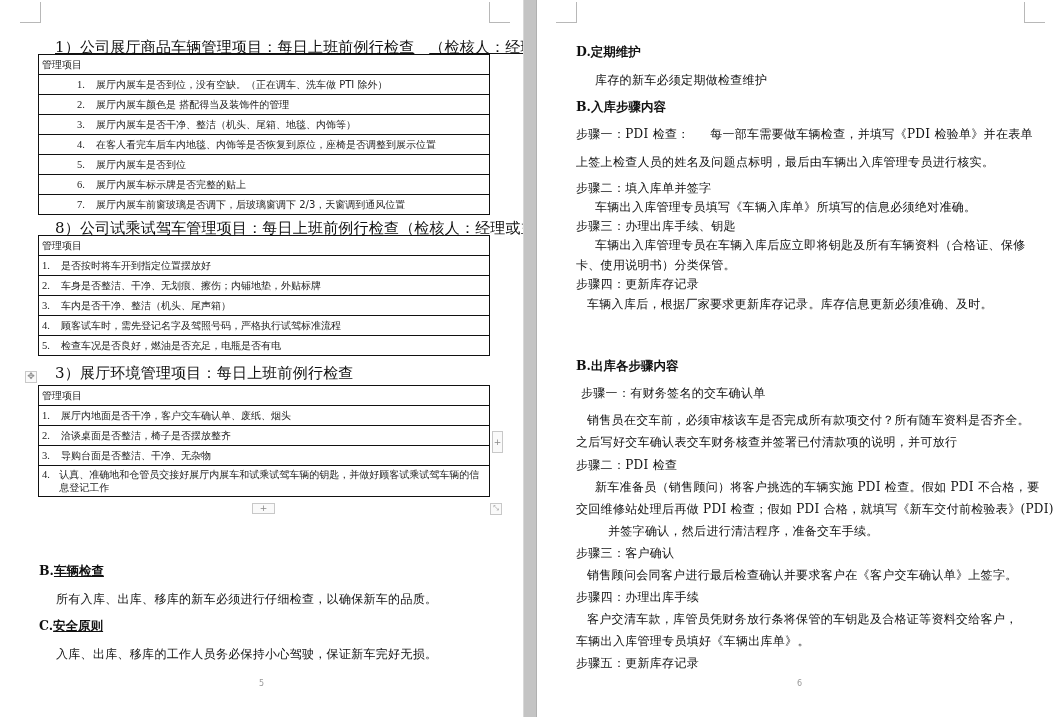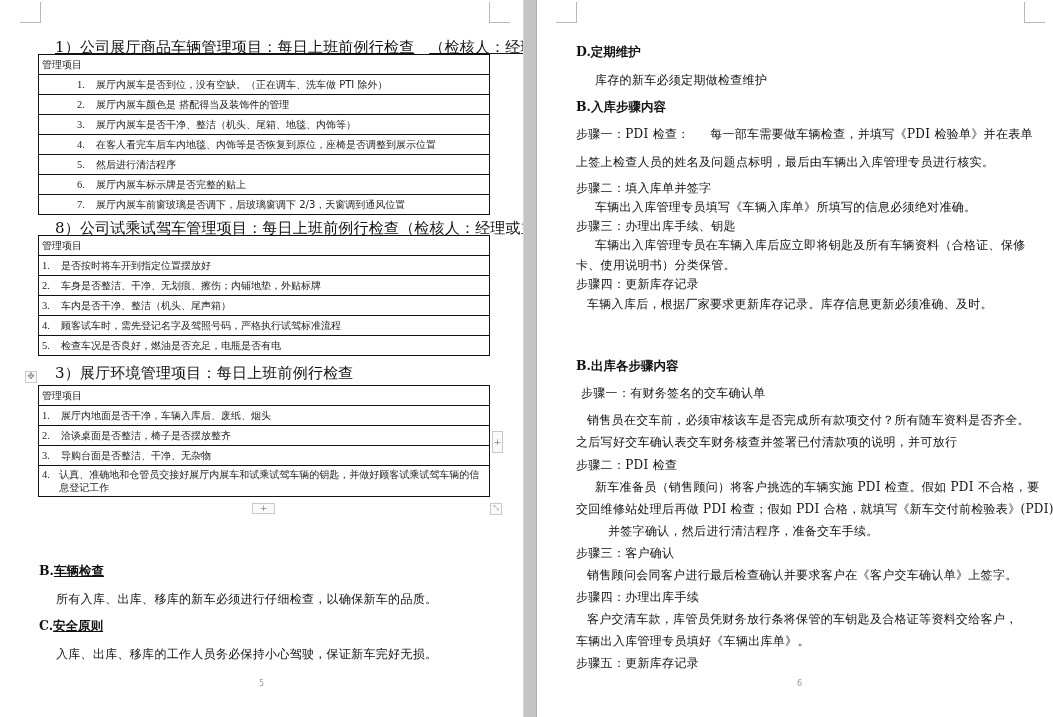--- a/index.html
+++ b/index.html
@@ -57,21 +57,21 @@
     <tr>
           <td class="item"><span class="num">2.</span><span>展厅内展车颜色是   搭配得当及装饰件的管理</span></td>
         </tr>
     <tr>
           <td class="item"><span class="num">3.</span><span>展厅内展车是否干净、整洁（机头、尾箱、地毯、内饰等）</span></td>
         </tr>
     <tr>
           <td class="item"><span class="num">4.</span><span>在客人看完车后车内地毯、内饰等是否恢复到原位，座椅是否调整到展示位置</span></td>
         </tr>
     <tr>
-          <td class="item"><span class="num">5.</span><span>然后进行清洁程序</span></td>
+          <td class="item"><span class="num">5.</span><span>展厅内展车是否到位</span></td>
         </tr>
     <tr>
           <td class="item"><span class="num">6.</span><span>展厅内展车标示牌是否完整的贴上</span></td>
         </tr>
     <tr>
           <td class="item"><span class="num">7.</span><span>展厅内展车前窗玻璃是否调下，后玻璃窗调下 2/3，天窗调到通风位置</span></td>
         </tr>
   </tbody>
     </table>
 
@@ -104,21 +104,21 @@
   <div class="handle" style="left:25px; top:371px; width:10px; height:10px;">✥</div>
   <div class="abs h-item" style="left:55px; top:364px;">
     <span>3）展厅环境管理项目：每日上班前例行检查</span>
   </div>
   <table class="chk" style="top:385px;">
     <tbody>
         <tr>
           <td>管理项目</td>
         </tr>
     <tr>
-          <td><span class="num">1.</span><span>展厅内地面是否干净，车辆入库后、废纸、烟头</span></td>
+          <td><span class="num">1.</span><span>展厅内地面是否干净，客户交车确认单、废纸、烟头</span></td>
         </tr>
     <tr>
           <td><span class="num">2.</span><span>洽谈桌面是否整洁，椅子是否摆放整齐</span></td>
         </tr>
     <tr>
           <td><span class="num">3.</span><span>导购台面是否整洁、干净、无杂物</span></td>
         </tr>
     <tr>
           <td class="tall">
             <div class="wrap">

